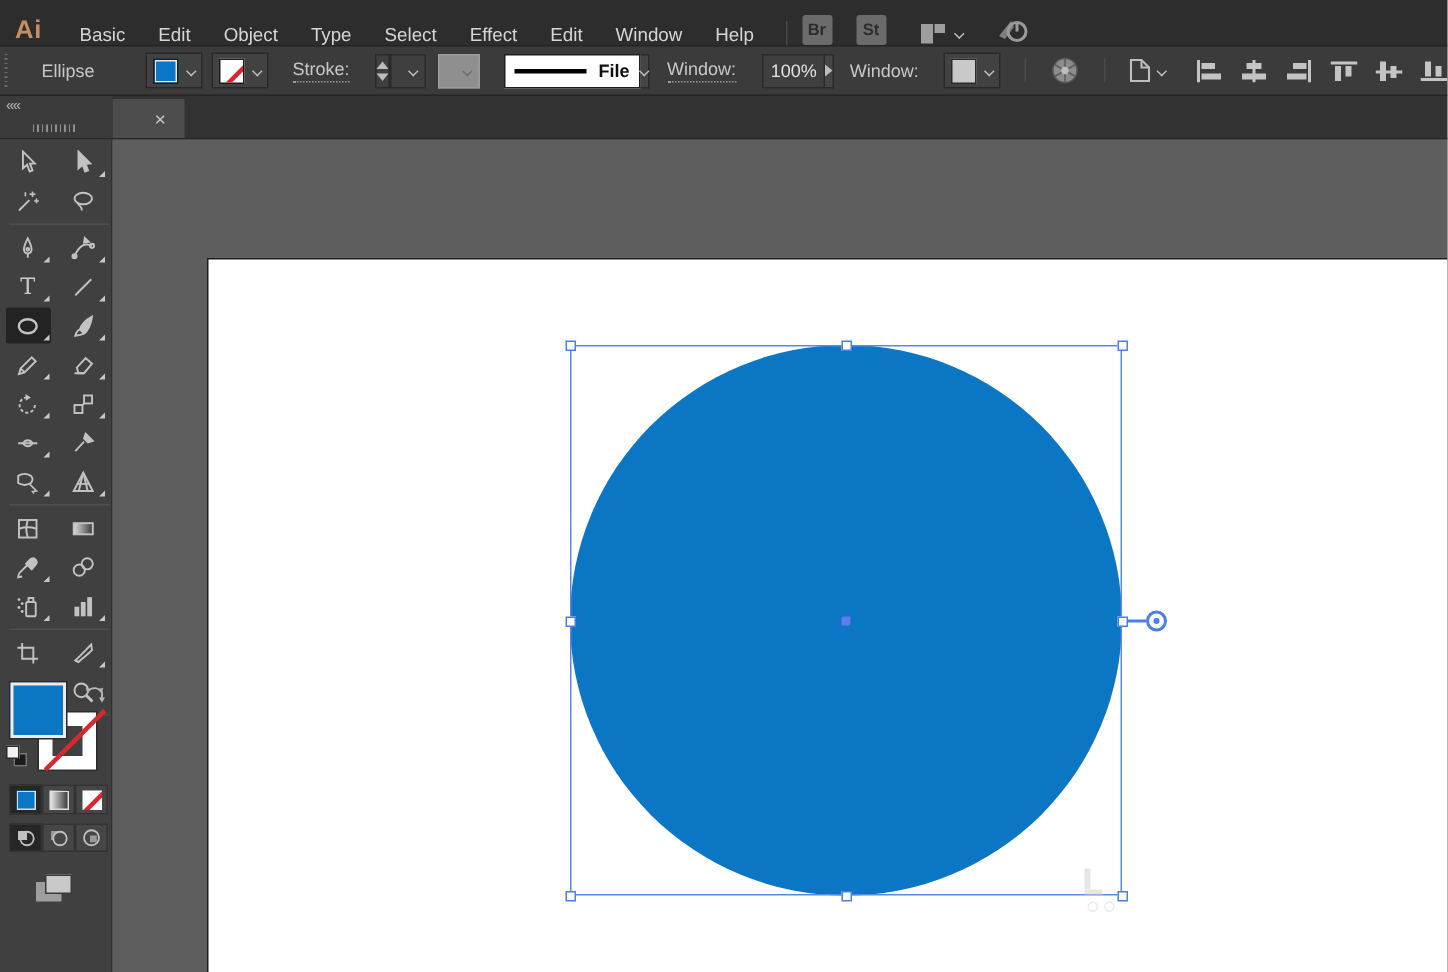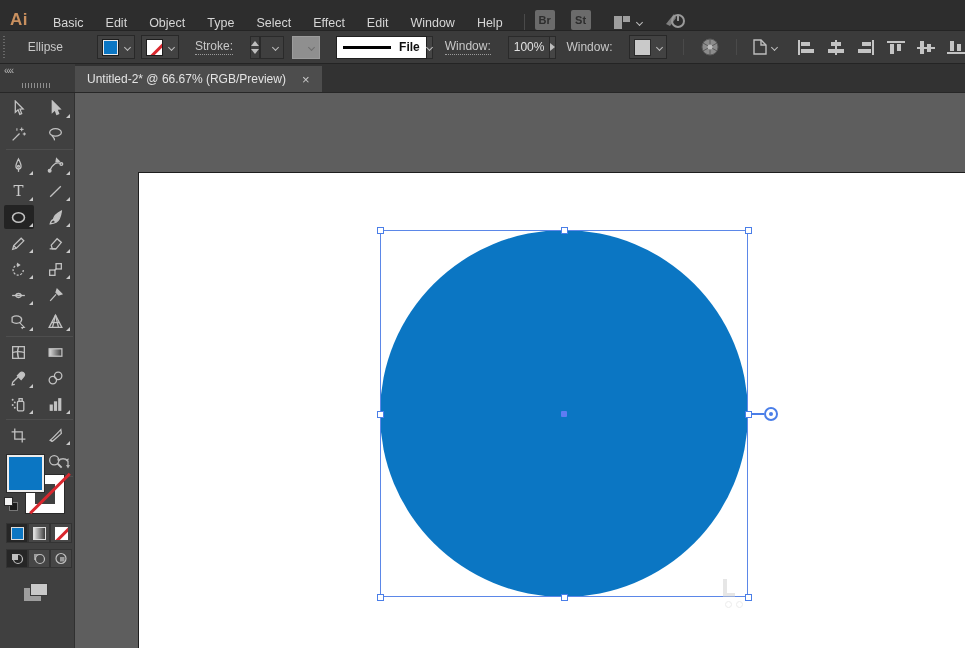--- a/index.html
+++ b/index.html
@@ -235,21 +235,20 @@
         </svg>
     </span>
   </div>
 
   <div class="tabbar">
     <div class="tbx-head">
       <span class="collapse">««</span>
       <span class="tbx-grip"></span>
     </div>
     <div class="tab">
-      <span>Untitled-2* @ 66.67% (RGB/Preview)</span>
       <span class="close">×</span>
     </div>
   </div>
 
   <div class="main">
 
     <div class="toolbox">
       <div class="tools">
         <div class="tool">
             <svg width="17" height="17" viewBox="0 0 16 16">

